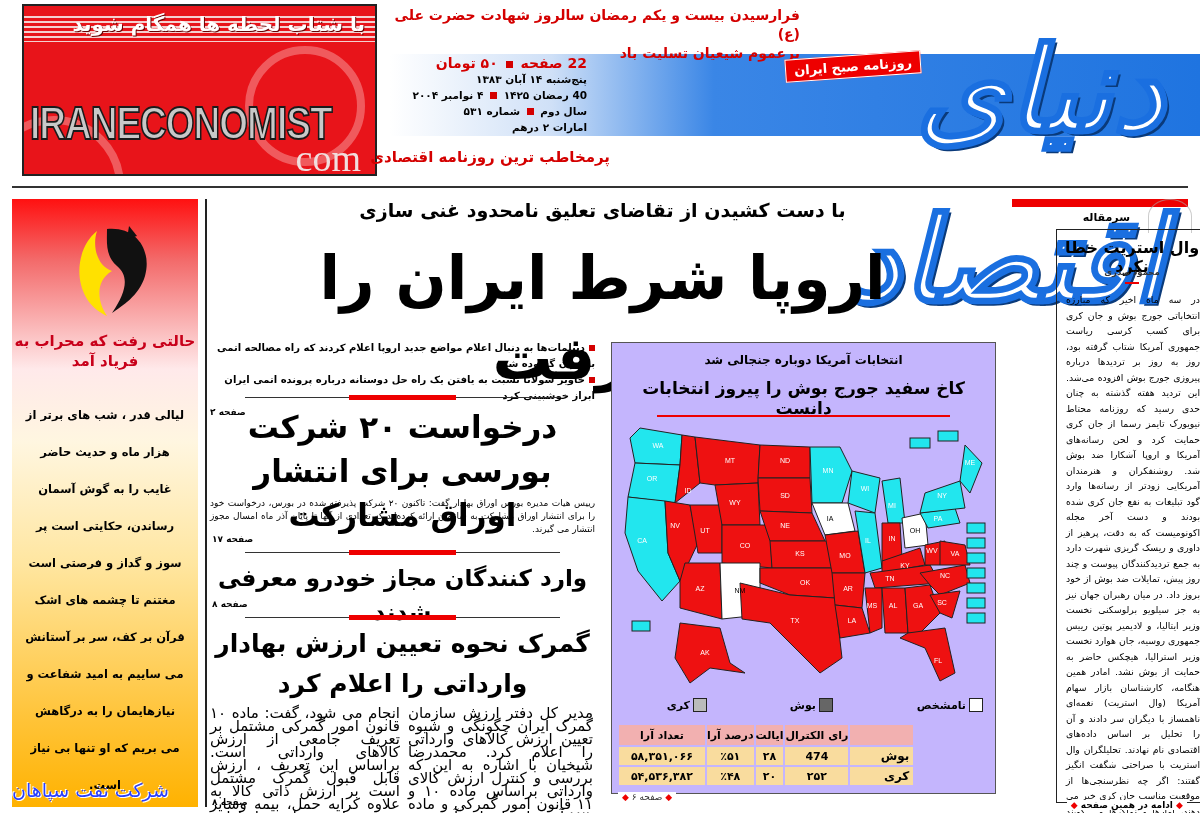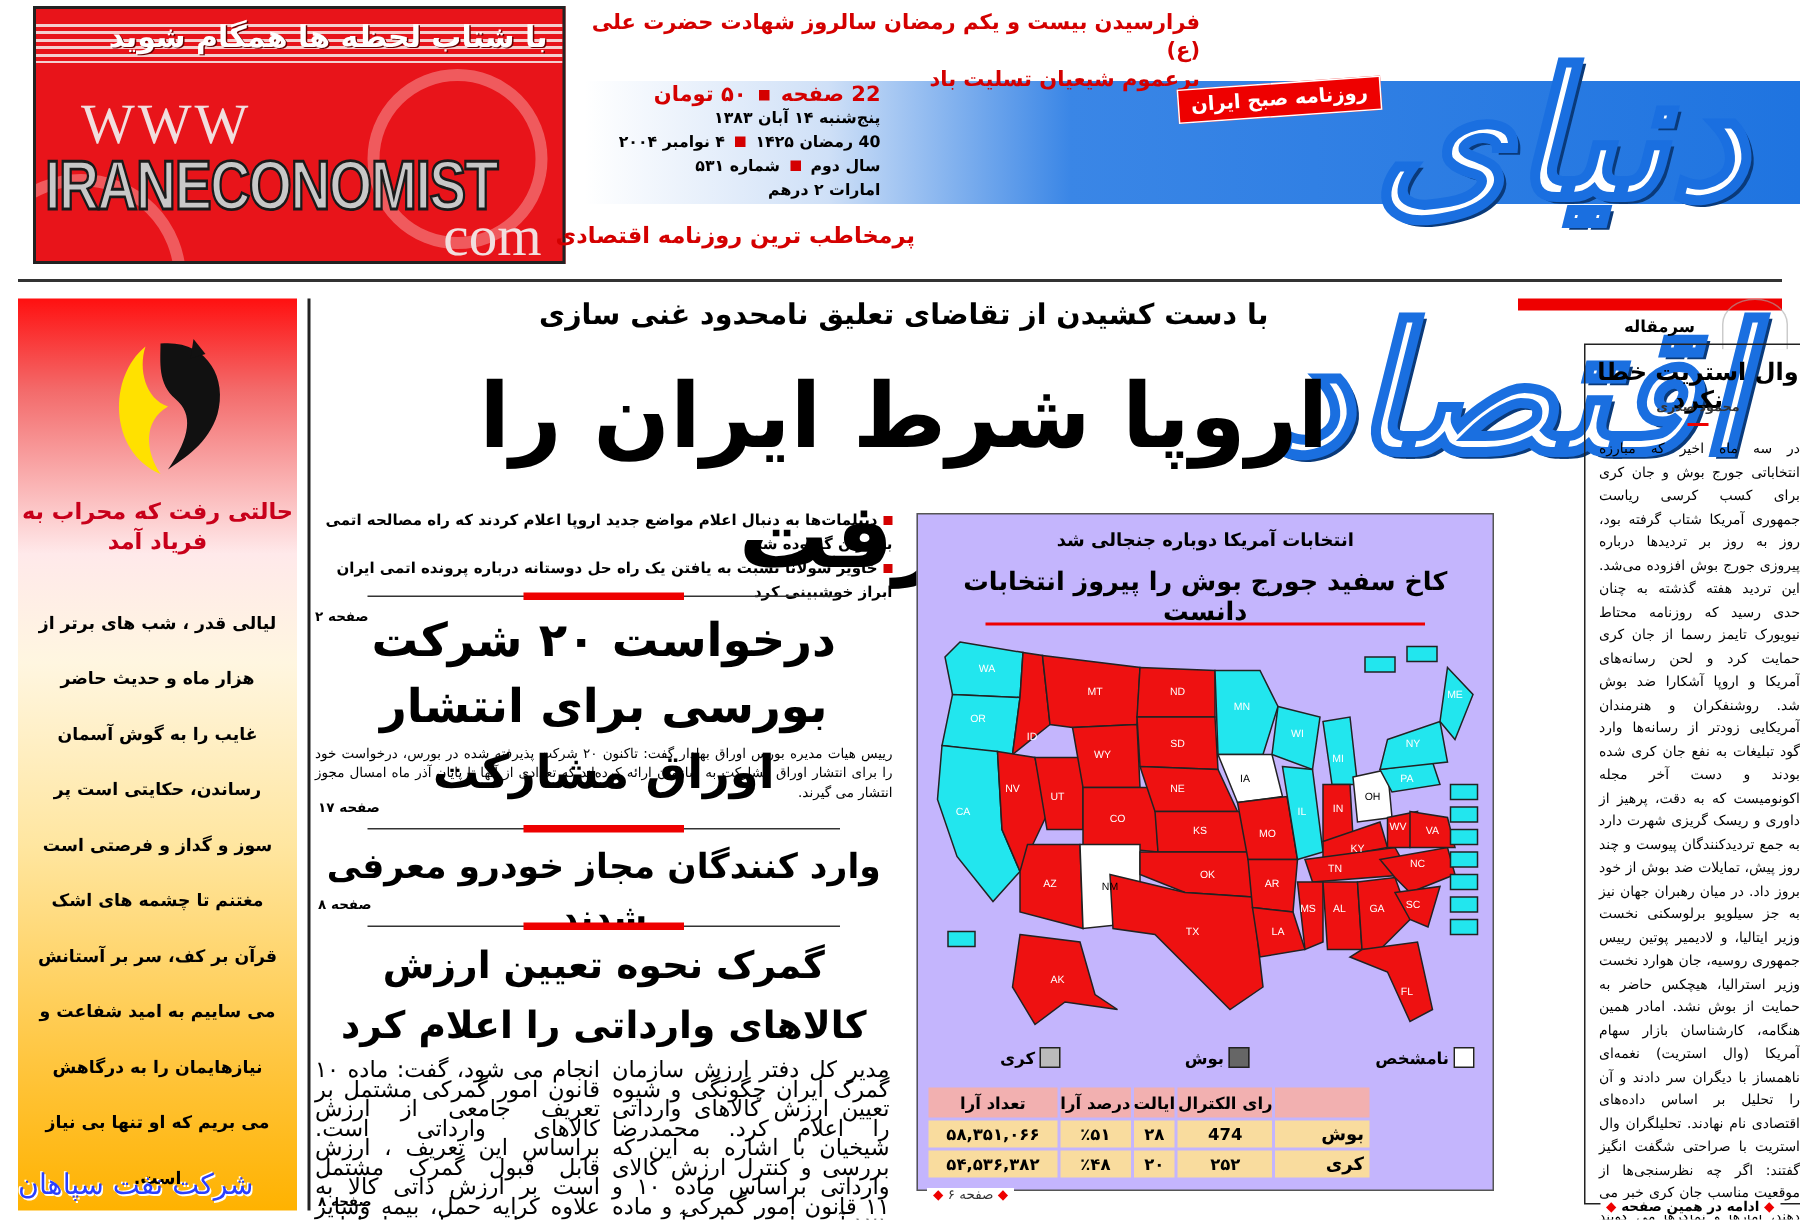--- a/index.html
+++ b/index.html
@@ -92,21 +92,20 @@
   #edit-box .more .dot { color: #e00; }
 </style>
 </head>
 <body>
 
 <div id="ad-top" class="abs">
   <div class="stripes"></div>
   <div class="globe1"></div>
   <div class="globe2"></div>
   <div class="slogan">با شتاب لحظه ها همگام شوید</div>
-  <div class="www">WWW</div>
   <div class="brand">IRANECONOMIST</div>
   <div class="com">com</div>
 </div>
 
 <div id="mast-bar" class="abs"></div>
 <div id="mast-red" class="abs">
   <div>فرارسیدن بیست و یکم رمضان سالروز شهادت حضرت علی (ع)</div>
   <div>برعموم شیعیان تسلیت باد</div>
 </div>
 <div id="mast-info" class="abs">
@@ -177,21 +176,21 @@
 
 <div class="sep" style="left:245px; top:552px; width:315px;">
     <div class="red"></div>
   </div>
 <div class="story-head" style="left:210px; top:561px; width:385px; font-size:23px; line-height:34px;">وارد کنندگان مجاز خودرو معرفی شدند</div>
 <div class="pageref abs" style="left:212px; top:599px;">صفحه ۸</div>
 
 <div class="sep" style="left:245px; top:617px; width:315px;">
     <div class="red"></div>
   </div>
-<div class="story-head" style="left:210px; top:624px; width:385px; font-size:25px; line-height:40px;">گمرک نحوه تعیین ارزش کالاهای وارداتی را اعلام کرد</div>
+<div class="story-head" style="left:210px; top:624px; width:385px; font-size:25px; line-height:40px;">گمرک نحوه تعیین ارزش بهادار وارداتی را اعلام کرد</div>
 <div class="story-body" style="left:408px; top:707px; width:185px;">مدیر کل دفتر ارزش سازمان گمرک ایران چگونگی و شیوه تعیین ارزش کالاهای وارداتی را اعلام کرد. محمدرضا شیخیان با اشاره به این که بررسی و کنترل ارزش کالای وارداتی براساس ماده ۱۰ و ۱۱ قانون امور گمرکی و ماده ۱۲۱ آیین نامه اجرایی آن</div>
 <div class="story-body" style="left:210px; top:707px; width:190px;">انجام می شود، گفت: ماده ۱۰ قانون امور گمرکی مشتمل بر تعریف جامعی از ارزش کالاهای وارداتی است. براساس این تعریف ، ارزش قابل قبول گمرک مشتمل است بر ارزش ذاتی کالا به علاوه کرایه حمل، بیمه وسایر هزینه های متعلقه تا اولین بندری که کالا به آن وارد و تخلیه می شود</div>
 <div class="pageref abs" style="left:212px; top:797px;">صفحه ۸</div>
 
 <div id="mapbox" class="abs">
   <div class="k">انتخابات آمریکا دوباره جنجالی شد</div>
   <div class="h">کاخ سفید جورج بوش را پیروز انتخابات دانست</div>
   <div class="ul"></div>
 
   <svg id="map" viewBox="0 0 368 265">

